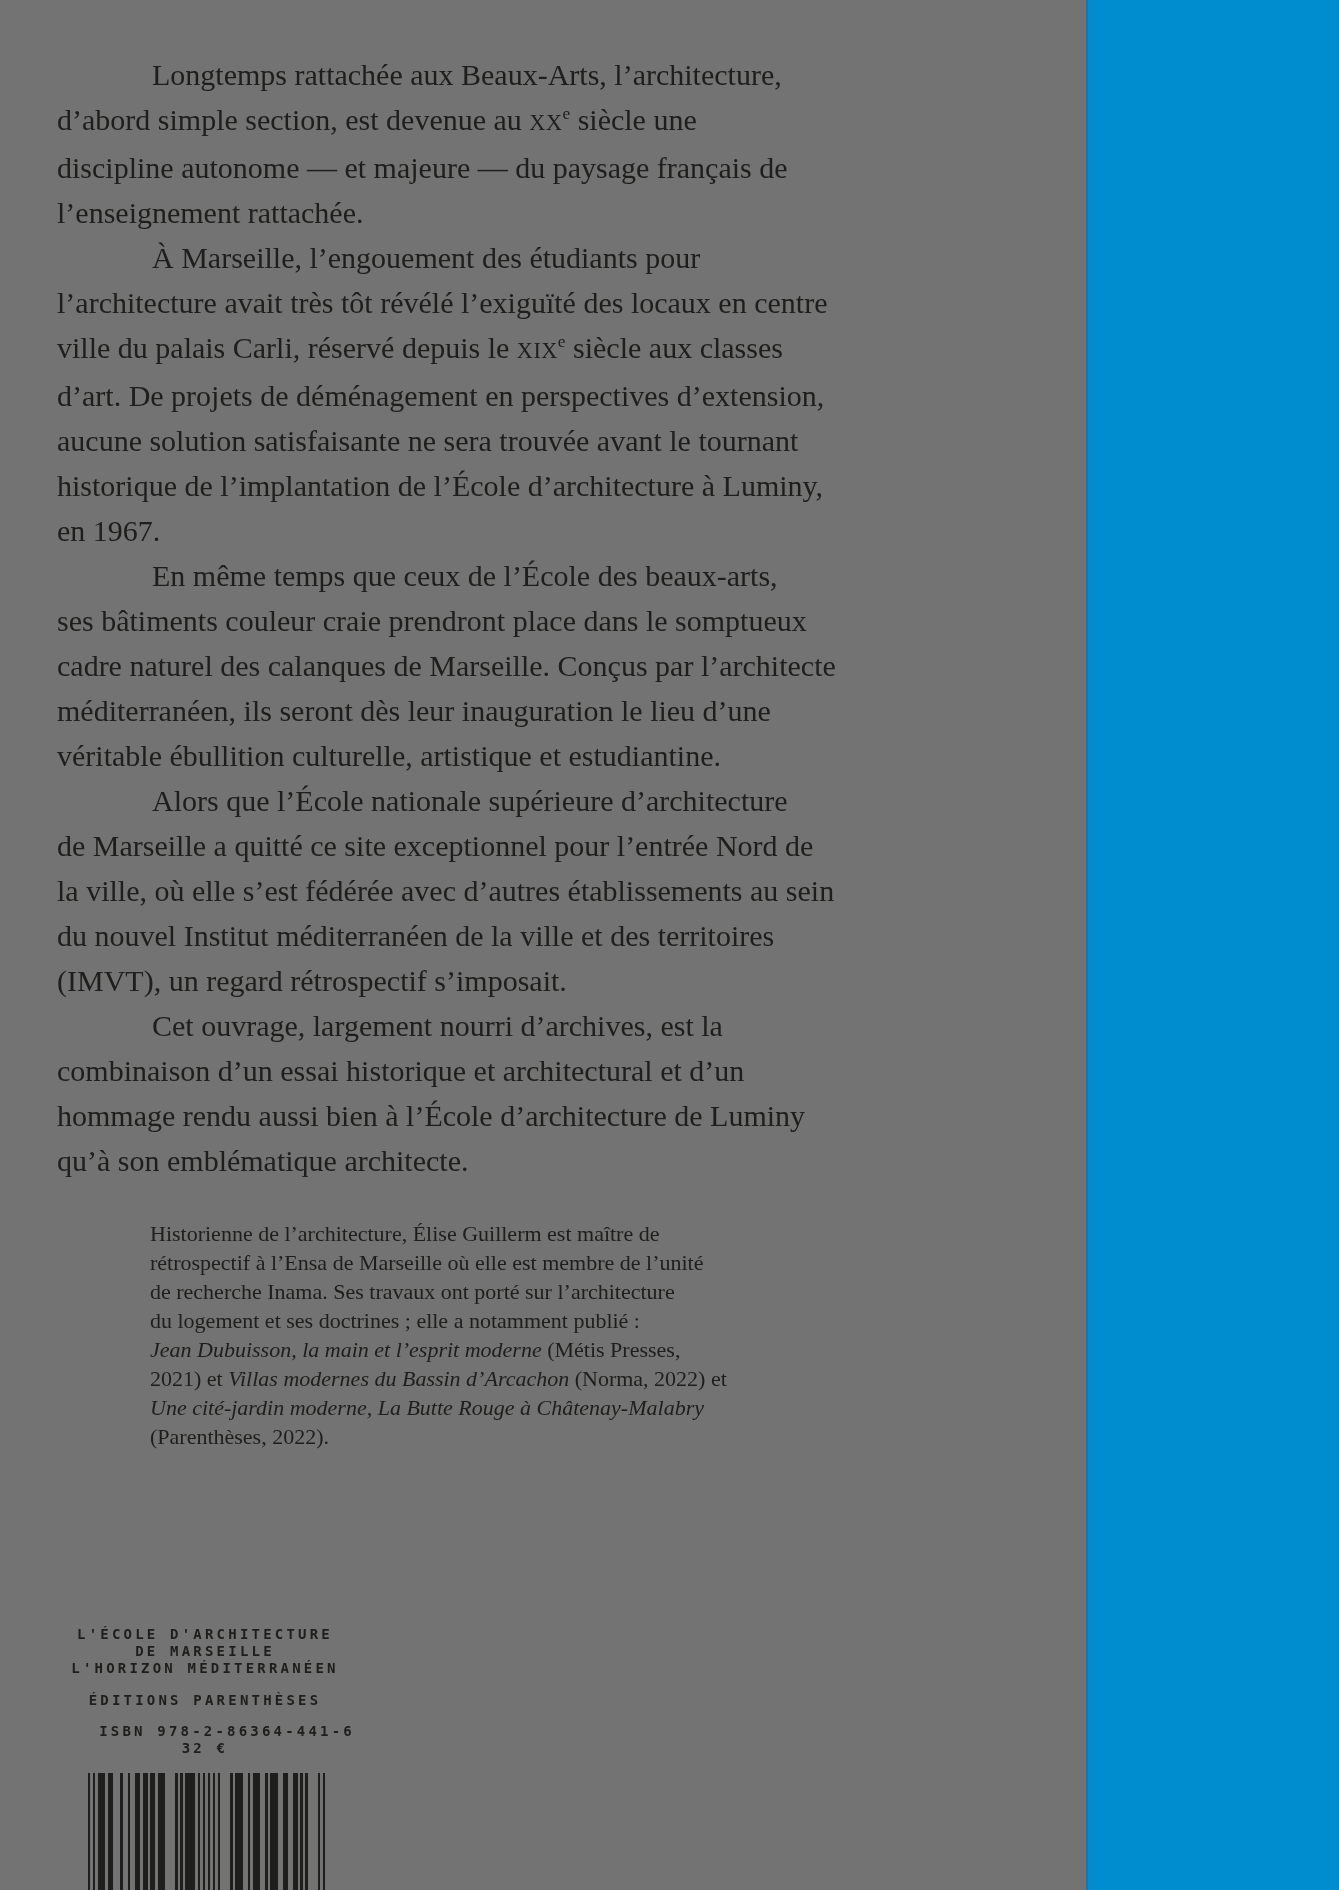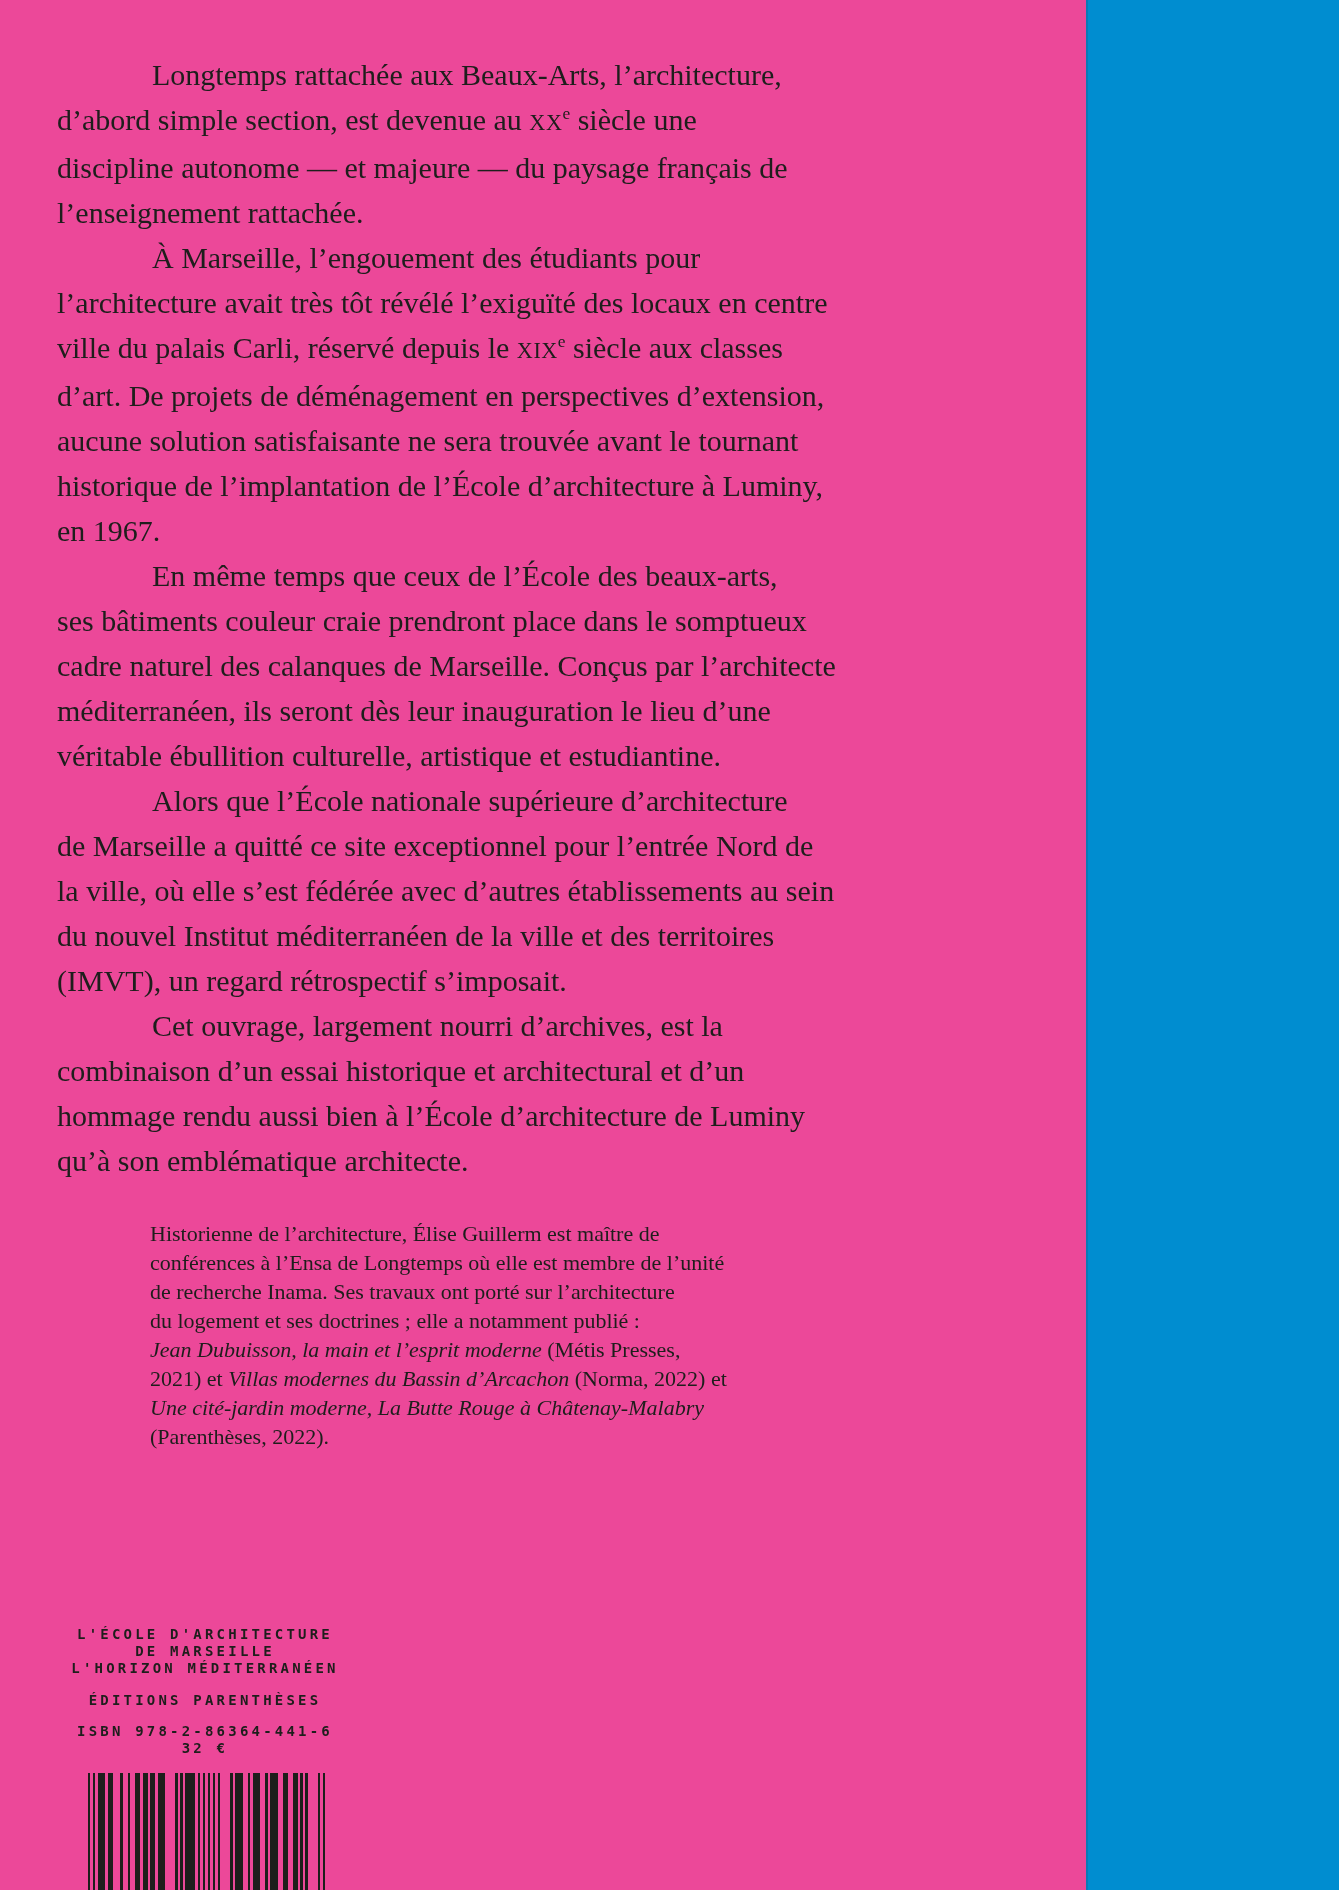--- a/index.html
+++ b/index.html
@@ -46,33 +46,33 @@
     text-align: center;
     font-family: "DejaVu Sans Mono", "Liberation Mono", monospace;
     font-weight: bold;
     font-size: 14px;
     line-height: 17px;
     letter-spacing: 3.2px;
     color: #1e1e1c;
   }
   .c-line { line-height: 17px; }
   .c-pub   { margin-top: 15px; }
-  .c-isbn  { margin-top: 14px; }
+  .c-isbn  { margin-top: 14px; text-align: right; }
   .c-price { }
   #barcode {
     position: absolute;
     left: 88px; top: 1773px;
     width: 237px; height: 117px;
     display: block;
   }
 </style>
 </head>
 <body>
 
-<div class="cover" style="background: #ec4899; color: rgb(30, 30, 28);">
+<div class="cover" style="background: #737373; color: rgb(30, 30, 28);">
   <div class="band" style="background: rgb(0, 141, 208); border-left-color: rgb(11, 122, 181);"></div>
 
   <main class="blurb">
     <div id="paragraphs">
         <div class="para">
           <div class="line indent"><span>Longtemps rattachée aux Beaux-Arts, l’architecture,</span></div>
           <div class="line"><span>d’abord simple section, est devenue au </span><span class="sc">XX</span><span class="sup">e</span><span> siècle une</span></div>
           <div class="line"><span>discipline autonome — et majeure — du paysage français de</span></div>
           <div class="line"><span>l’enseignement rattachée.</span></div>
         </div>
@@ -101,21 +101,21 @@
         </div>
         <div class="para">
           <div class="line indent"><span>Cet ouvrage, largement nourri d’archives, est la</span></div>
           <div class="line"><span>combinaison d’un essai historique et architectural et d’un</span></div>
           <div class="line"><span>hommage rendu aussi bien à l’École d’architecture de Luminy</span></div>
           <div class="line"><span>qu’à son emblématique architecte.</span></div>
         </div>
       </div>
     <div id="bio" class="bio">
         <div class="line"><span>Historienne de l’architecture, Élise Guillerm est maître de</span></div>
-        <div class="line"><span>conférences à l’Ensa de Longtemps où elle est membre de l’unité</span></div>
+        <div class="line"><span>rétrospectif à l’Ensa de Marseille où elle est membre de l’unité</span></div>
         <div class="line"><span>de recherche Inama. Ses travaux ont porté sur l’architecture</span></div>
         <div class="line"><span>du logement et ses doctrines ; elle a notamment publié :</span></div>
         <div class="line"><span class="it">Jean Dubuisson, la main et l’esprit moderne</span><span> (Métis Presses,</span></div>
         <div class="line"><span>2021) et </span><span class="it">Villas modernes du Bassin d’Arcachon</span><span> (Norma, 2022) et</span></div>
         <div class="line"><span class="it">Une cité-jardin moderne, La Butte Rouge à Châtenay-Malabry</span></div>
         <div class="line"><span>(Parenthèses, 2022).</span></div>
       </div>
   </main>
 
   <div class="colophon">

